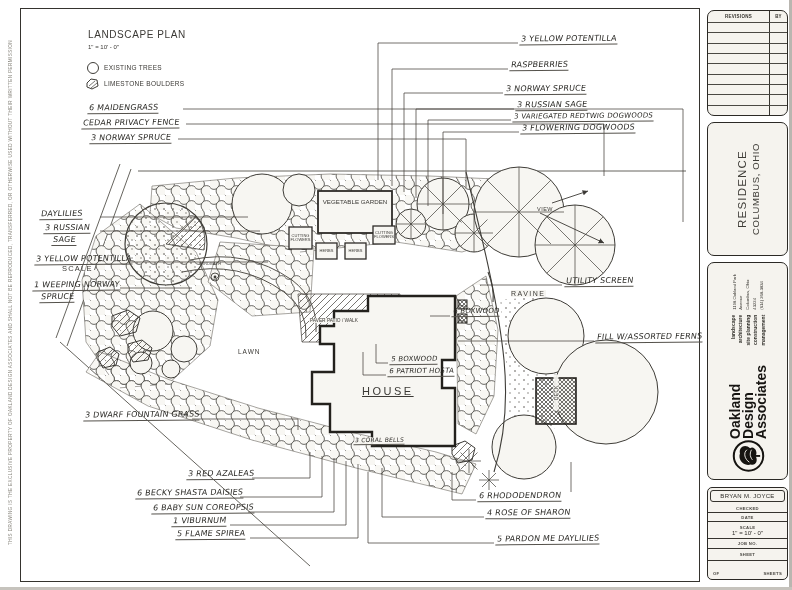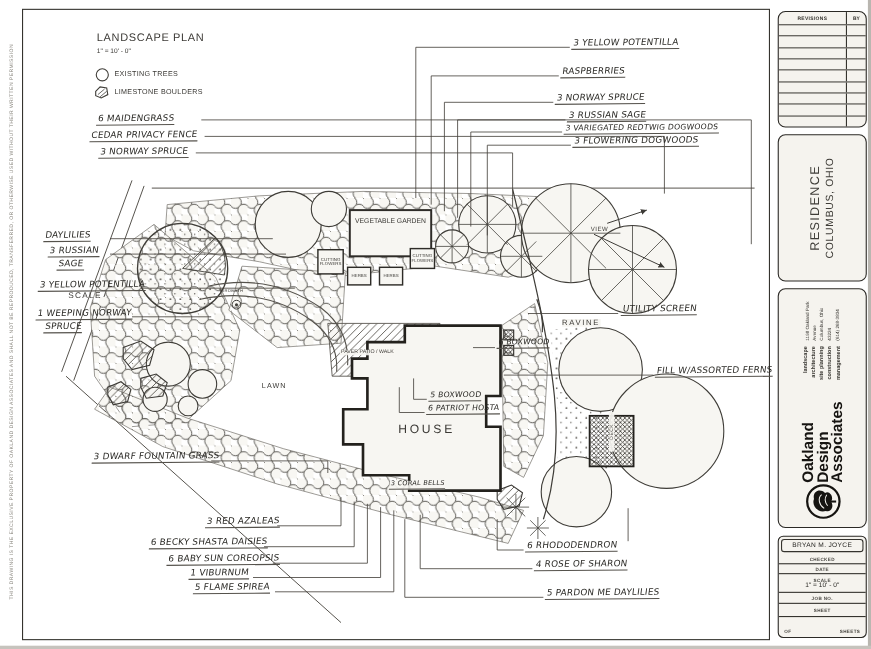--- a/index.html
+++ b/index.html
@@ -188,21 +188,21 @@
   </svg>
   <div class="lbl print" style="left:104px;top:80px;font-size:6.5px;letter-spacing:.3px;">LIMESTONE BOULDERS</div>
 
   <div class="lbl print" style="left:322px;top:196px;width:66px;font-size:6.2px;text-align:center;white-space:normal;line-height:1.8;">VEGETABLE GARDEN</div>
   <div class="bedchip" style="left:289px;top:227px;width:23px;height:22px;">CUTTING FLOWERS</div>
   <div class="bedchip" style="left:316px;top:243px;width:21px;height:16px;">HERBS</div>
   <div class="bedchip" style="left:345px;top:243px;width:21px;height:16px;">HERBS</div>
   <div class="bedchip" style="left:373px;top:226px;width:22px;height:18px;">CUTTING FLOWERS</div>
   <div class="lbl print" style="left:309px;top:318px;font-size:4.8px;background:rgba(247,246,242,.9);padding:0 1px;">PAVER PATIO / WALK</div>
   <div class="lbl print" style="left:238px;top:348px;font-size:6.5px;letter-spacing:1px;">LAWN</div>
-  <div class="lbl print" style="left:362px;top:385px;font-size:11px;letter-spacing:2.5px;">HOUSE</div>
+  <div class="lbl print" style="left:362px;top:385px;font-size:11px;letter-spacing:2.5px;text-decoration:underline;">HOUSE</div>
   <div class="lbl print" style="left:511px;top:290px;font-size:7px;letter-spacing:1.5px;background:rgba(245,243,238,.85);">RAVINE</div>
   <div class="lbl print" style="left:62px;top:264px;font-size:7.5px;letter-spacing:1.2px;">SCALE</div>
   <div class="lbl print" style="left:538px;top:390px;width:36px;text-align:center;font-size:4.5px;letter-spacing:.5px;background:rgba(247,246,242,.92);transform:rotate(-90deg);">DECK</div>
   <div class="lbl print" style="left:537px;top:206px;font-size:5.5px;letter-spacing:.5px;">VIEW</div>
   <div class="lbl print" style="left:200px;top:262px;font-size:3.8px;letter-spacing:.3px;">BIRDBATH</div>
 
   <div class="lbl hand" style="left:88px;top:104px;">6 MAIDENGRASS</div>
   <div class="lbl hand" style="left:82px;top:119px;">CEDAR PRIVACY FENCE</div>
   <div class="lbl hand" style="left:90px;top:134px;">3 NORWAY SPRUCE</div>
   <div class="lbl hand" style="left:40px;top:210px;">DAYLILIES</div>

